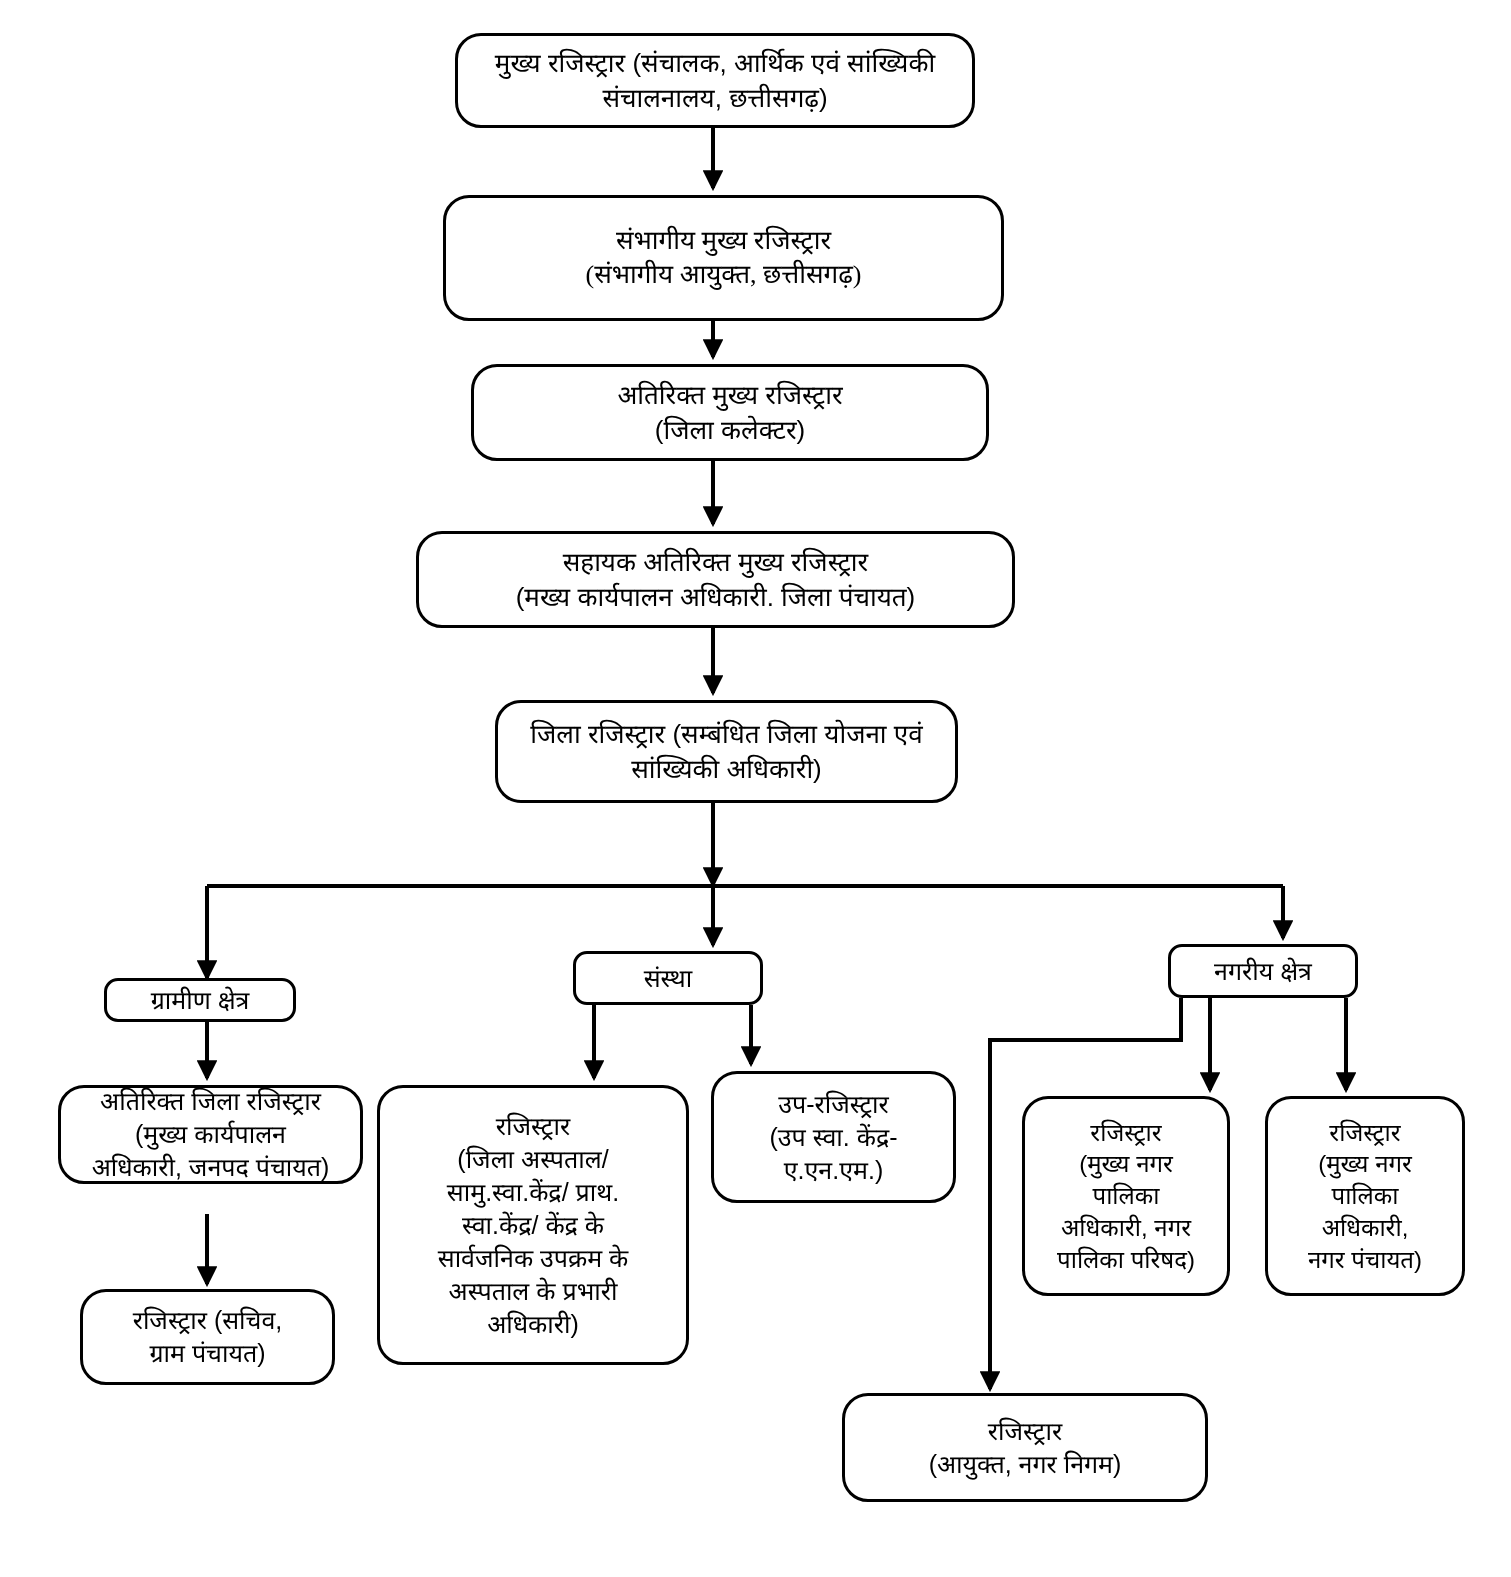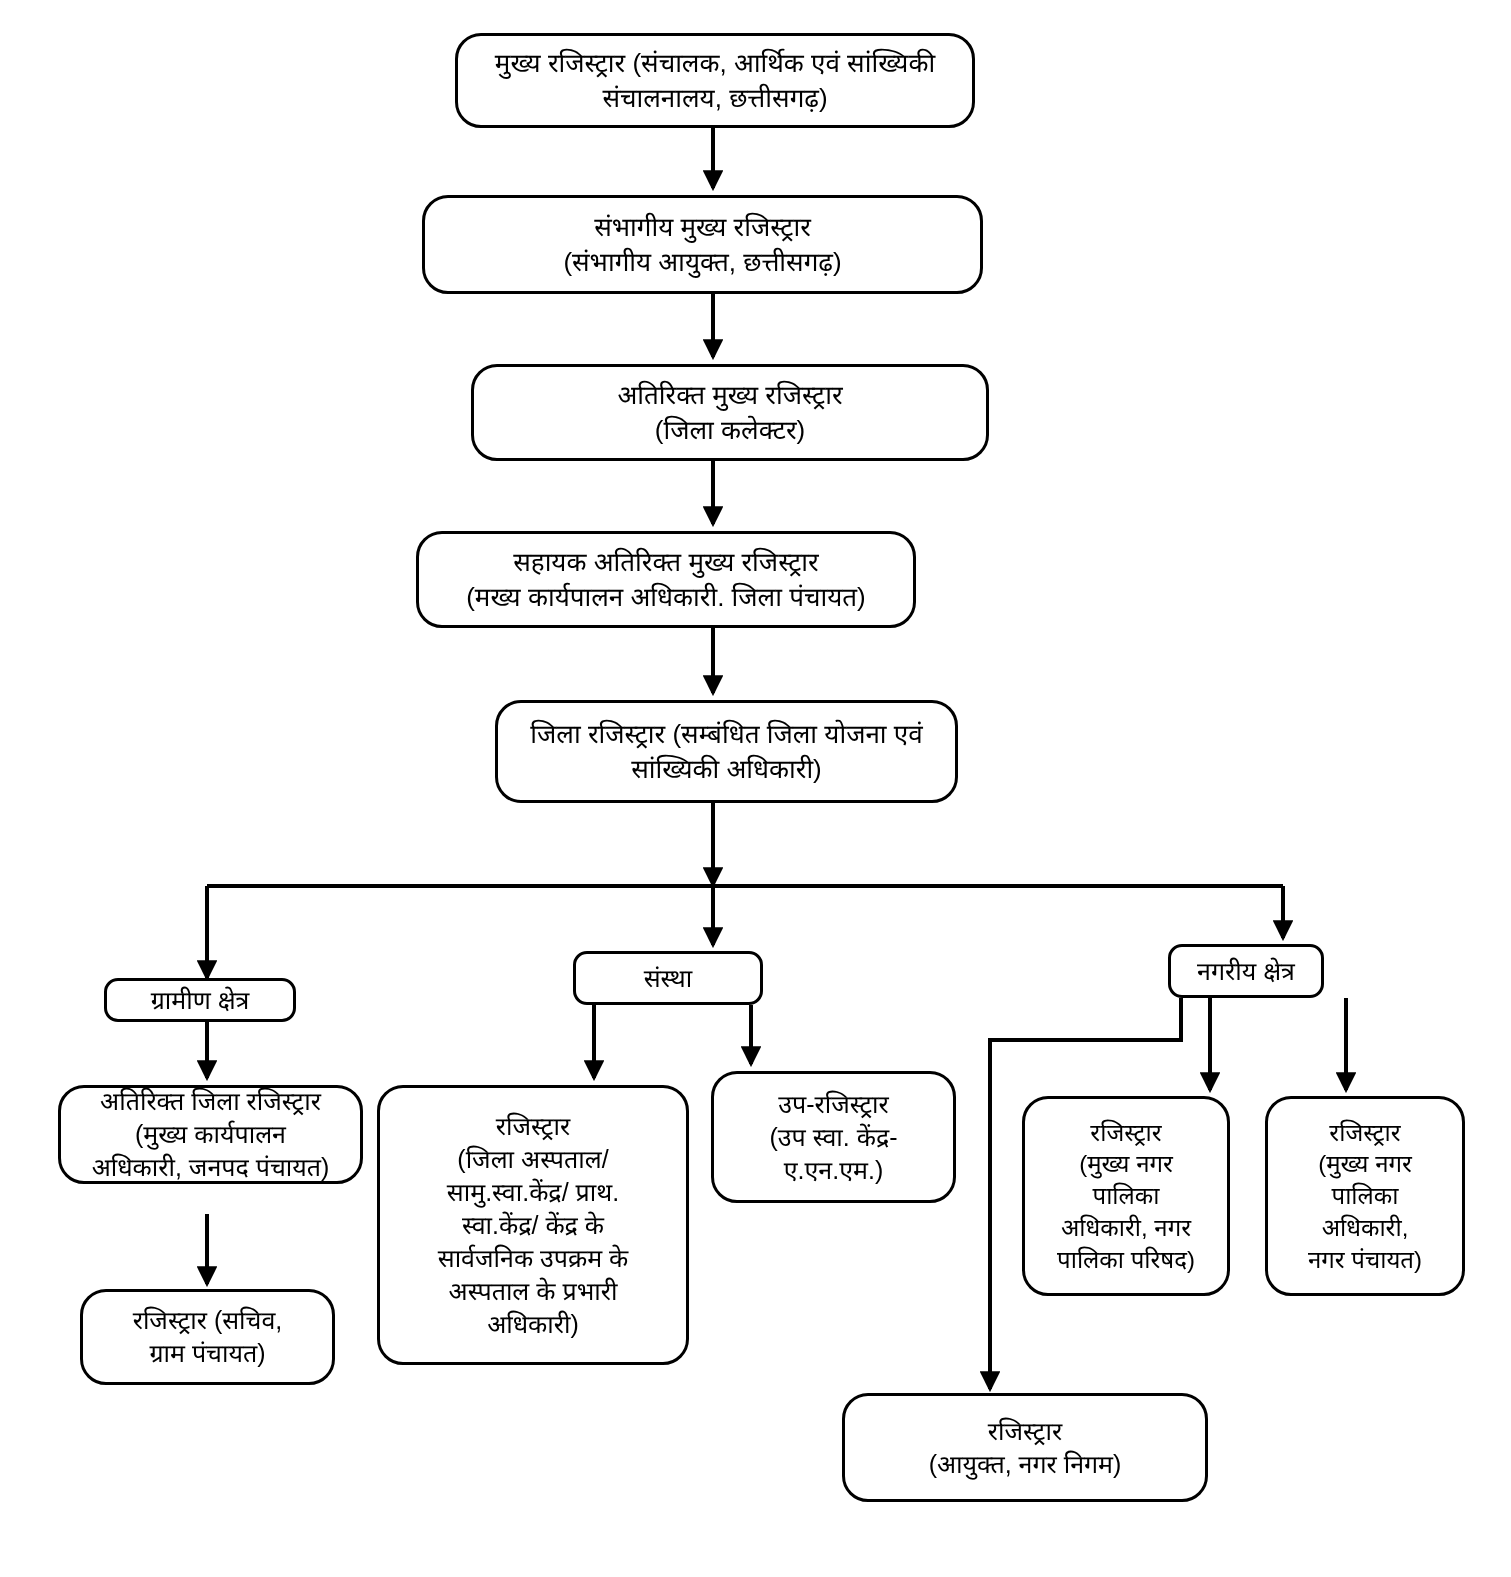--- a/index.html
+++ b/index.html
@@ -88,37 +88,37 @@
 
       <line x1="1210" y1="998" x2="1210" y2="1090" marker-end="url(#arrow)"></line>
 
       <line x1="1346" y1="998" x2="1346" y2="1090" marker-end="url(#arrow)"></line>
     </g>
   </svg>
 
   <div class="node big f26" style="left:455px; top:33px; width:520px; height:95px;">मुख्य रजिस्ट्रार (संचालक, आर्थिक एवं सांख्यिकी
 संचालनालय, छत्तीसगढ़)</div>
 
-  <div class="node big f26" style="left:422px; top:195px; width:561px; height:99px;">संभागीय मुख्य रजिस्ट्रार
+  <div class="node big f26" style="left:443px; top:195px; width:561px; height:126px;font-family:Liberation Serif, serif;">संभागीय मुख्य रजिस्ट्रार
 (संभागीय आयुक्त, छत्तीसगढ़)</div>
 
   <div class="node big f26" style="left:459px; top:364px; width:518px; height:97px;margin-left:12px;">अतिरिक्त मुख्य रजिस्ट्रार
 (जिला कलेक्टर)</div>
 
-  <div class="node big f26" style="left:416px; top:531px; width:500px; height:97px;">सहायक अतिरिक्त मुख्य रजिस्ट्रार
+  <div class="node big f26" style="left:416px; top:531px; width:599px; height:97px;">सहायक अतिरिक्त मुख्य रजिस्ट्रार
 (मख्य कार्यपालन अधिकारी. जिला पंचायत)</div>
 
   <div class="node big f26" style="left:467px; top:700px; width:463px; height:103px;margin-left:28px;">जिला रजिस्ट्रार (सम्बंधित जिला योजना एवं
 सांख्यिकी अधिकारी)</div>
 
   <div class="node sm f25" style="left:104px; top:978px; width:192px; height:44px;">ग्रामीण क्षेत्र</div>
 
   <div class="node sm f25" style="left:573px; top:951px; width:190px; height:54px;">संस्था</div>
 
-  <div class="node sm f25" style="left:1168px; top:944px; width:156px; height:54px;text-align:right;">नगरीय क्षेत्र</div>
+  <div class="node sm f25" style="left:1168px; top:944px; width:190px; height:54px;text-align:right;">नगरीय क्षेत्र</div>
 
   <div class="node big f25" style="left:58px; top:1085px; width:305px; height:99px;">अतिरिक्त जिला रजिस्ट्रार
 (मुख्य कार्यपालन
 अधिकारी, जनपद पंचायत)</div>
 
   <div class="node big f25" style="left:80px; top:1289px; width:255px; height:96px;">रजिस्ट्रार (सचिव,
 ग्राम पंचायत)</div>
 
   <div class="node big f25" style="left:377px; top:1085px; width:312px; height:280px;">रजिस्ट्रार
 (जिला अस्पताल/

